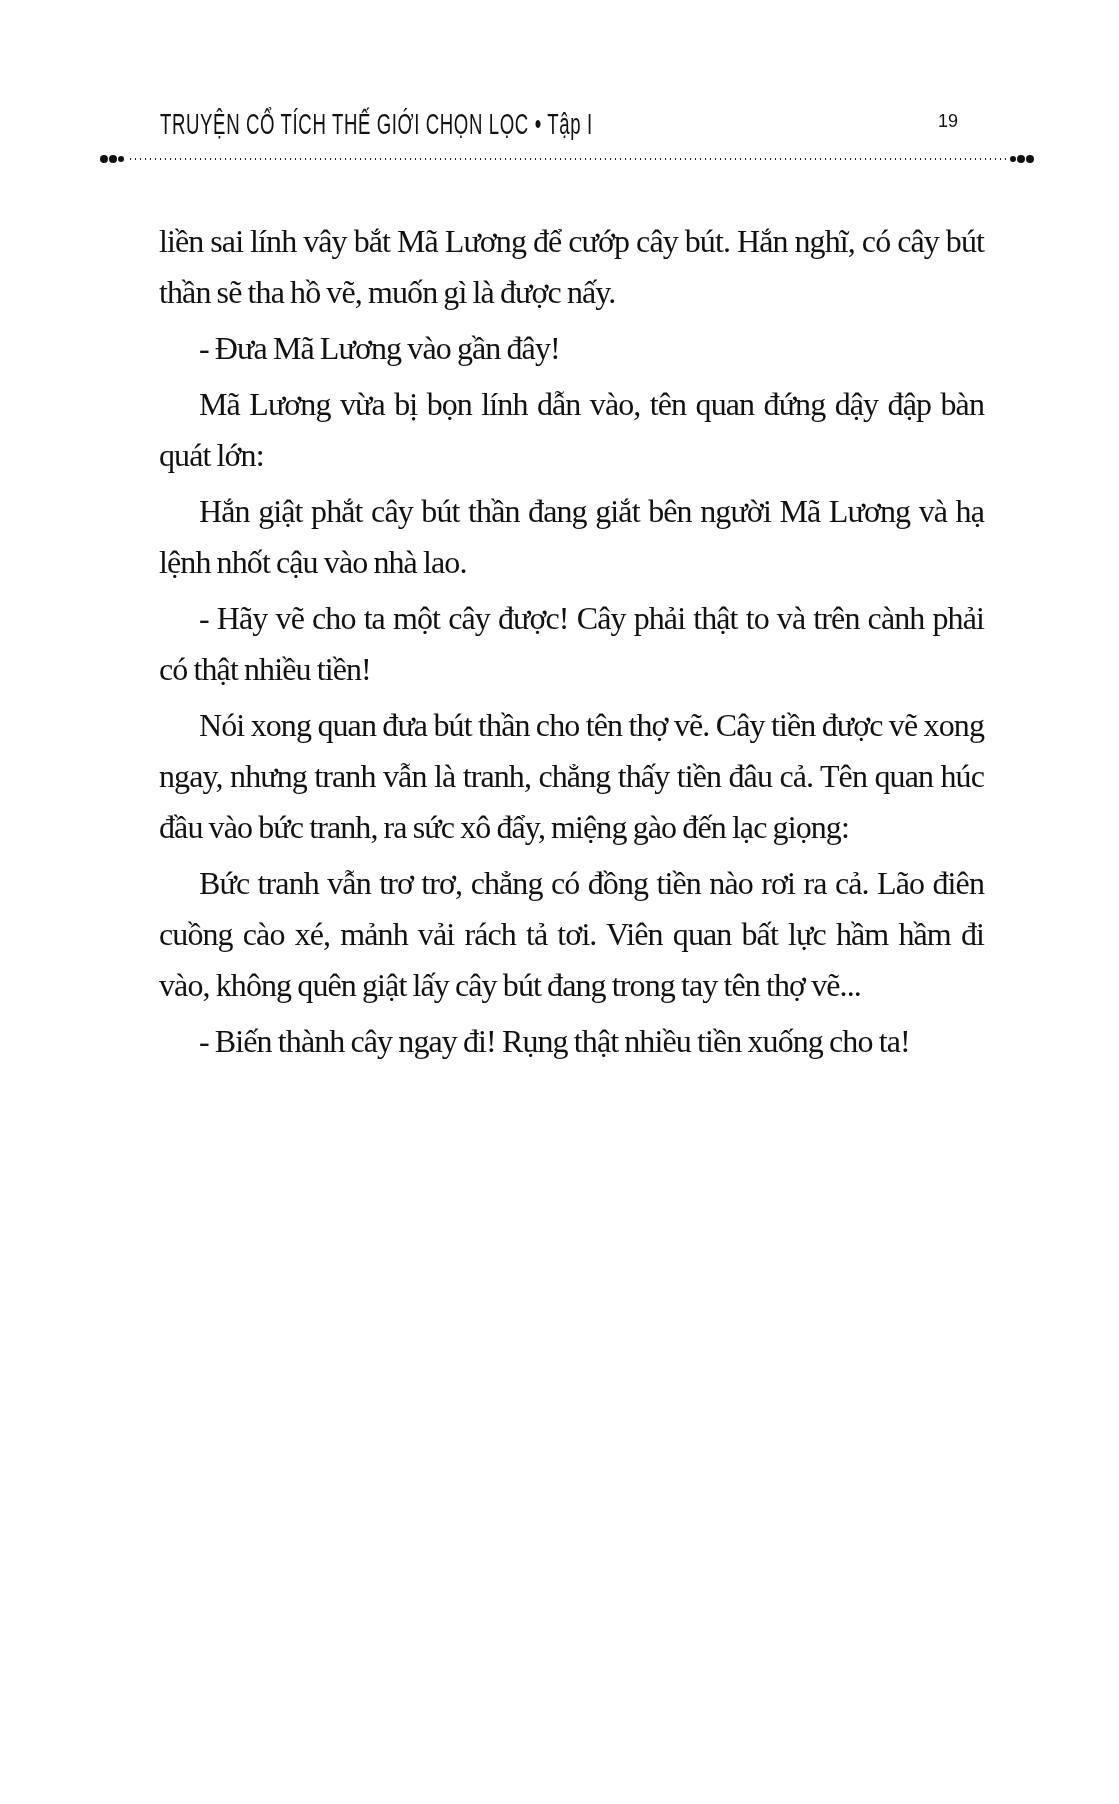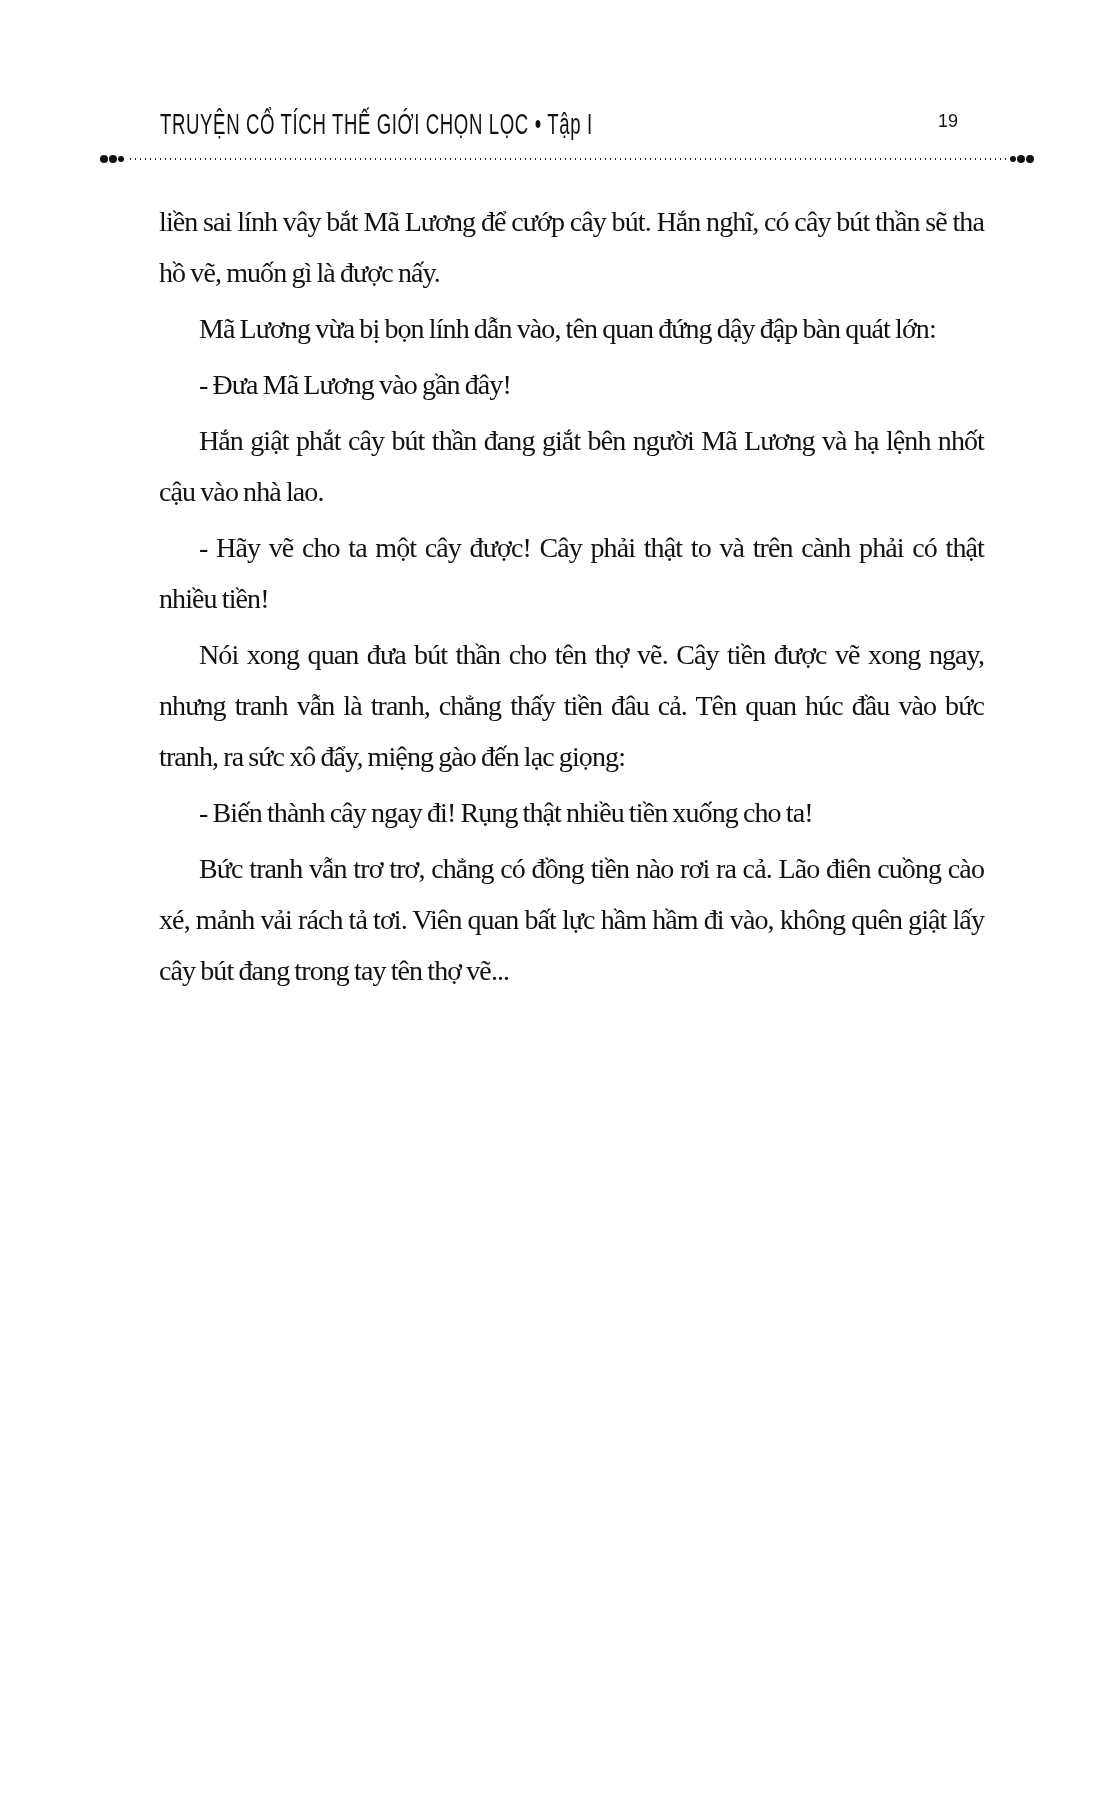--- a/index.html
+++ b/index.html
@@ -21,22 +21,22 @@
     position: absolute; left: 28px; right: 28px; top: 4px; height: 2px;
     background-image: radial-gradient(circle, #222 0.9px, transparent 1.1px);
     background-size: 5px 2px; background-repeat: repeat-x;
   }
   .divider .cap { position: absolute; top: 0; display: flex; gap: 1px; align-items: center; height: 10px; }
   .divider .cap.left { left: 0; }
   .divider .cap.right { right: 0; flex-direction: row-reverse; }
   .divider .b { width: 8px; height: 8px; border-radius: 50%; background: #111; }
   .divider .s { width: 6px; height: 6px; border-radius: 50%; background: #111; }
   .content {
-    position: absolute; left: 159px; top: 196px; width: 825px;
-    font-family: "Liberation Serif", serif; font-size: 28px; line-height: 51px;
+    position: absolute; left: 159px; top: 216px; width: 825px;
+    font-family: "Liberation Serif", serif; font-size: 32px; line-height: 51px;
     text-align: justify; letter-spacing: -0.9px; word-spacing: -1px;
   }
   .content p { margin: 0 0 5px 0; text-indent: 40px; }
   .content p.no-indent { text-indent: 0; }
   .content p.last-justify { text-align-last: justify; }
 </style>
 </head>
 <body>
 
 <div>
@@ -53,20 +53,20 @@
   <div class="dots"></div>
   <div class="cap right">
     <span class="b"></span>
       <span class="b"></span>
       <span class="s"></span>
   </div>
 </div>
 
 <div class="content">
   <p class="no-indent">liền sai lính vây bắt Mã Lương để cướp cây bút. Hắn nghĩ, có cây bút thần sẽ tha hồ vẽ, muốn gì là được nấy.</p>
+  <p>- Đưa Mã Lương vào gần đây!</p>
   <p>Mã Lương vừa bị bọn lính dẫn vào, tên quan đứng dậy đập bàn quát lớn:</p>
-  <p>- Đưa Mã Lương vào gần đây!</p>
   <p>Hắn giật phắt cây bút thần đang giắt bên người Mã Lương và hạ lệnh nhốt cậu vào nhà lao.</p>
   <p>- Hãy vẽ cho ta một cây được! Cây phải thật to và trên cành phải có thật nhiều tiền!</p>
   <p>Nói xong quan đưa bút thần cho tên thợ vẽ. Cây tiền được vẽ xong ngay, nhưng tranh vẫn là tranh, chẳng thấy tiền đâu cả. Tên quan húc đầu vào bức tranh, ra sức xô đẩy, miệng gào đến lạc giọng:</p>
+  <p>Bức tranh vẫn trơ trơ, chẳng có đồng tiền nào rơi ra cả. Lão điên cuồng cào xé, mảnh vải rách tả tơi. Viên quan bất lực hầm hầm đi vào, không quên giật lấy cây bút đang trong tay tên thợ vẽ...</p>
   <p>- Biến thành cây ngay đi! Rụng thật nhiều tiền xuống cho ta!</p>
-  <p>Bức tranh vẫn trơ trơ, chẳng có đồng tiền nào rơi ra cả. Lão điên cuồng cào xé, mảnh vải rách tả tơi. Viên quan bất lực hầm hầm đi vào, không quên giật lấy cây bút đang trong tay tên thợ vẽ...</p>
 </div>
 
 </body></html>

